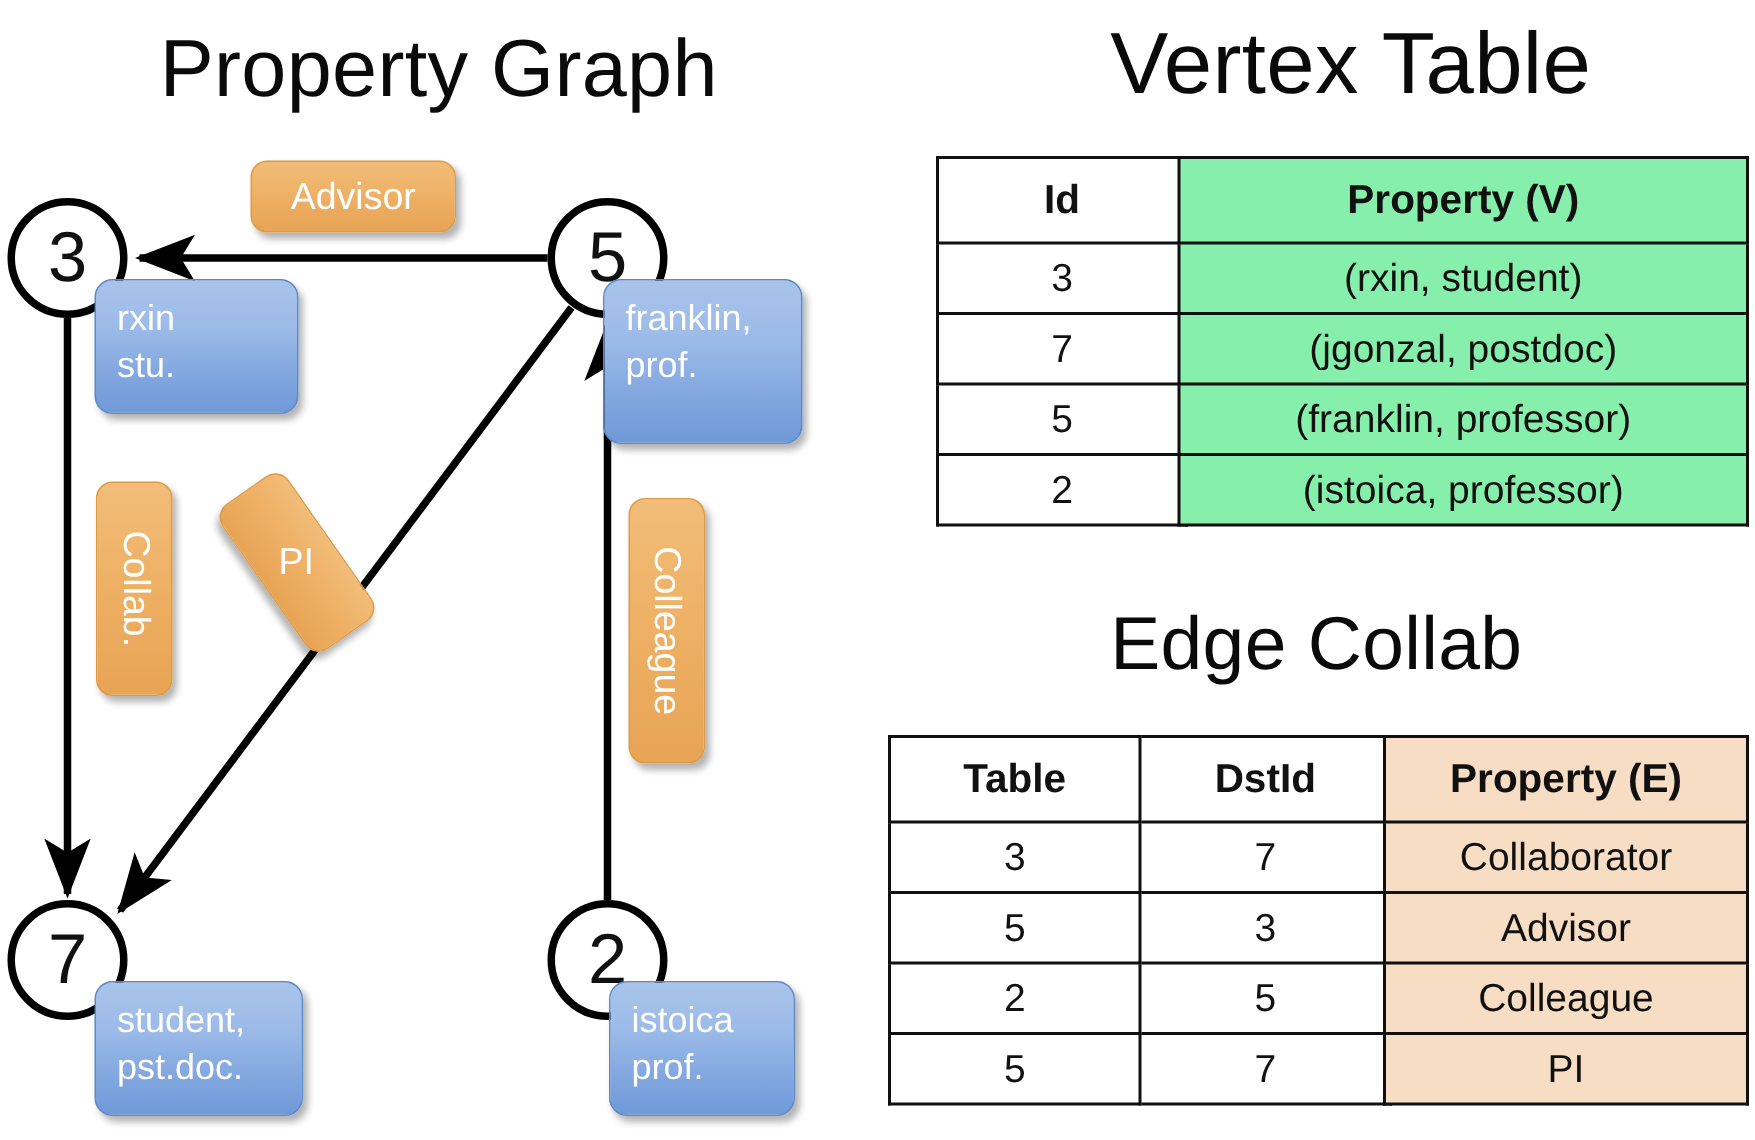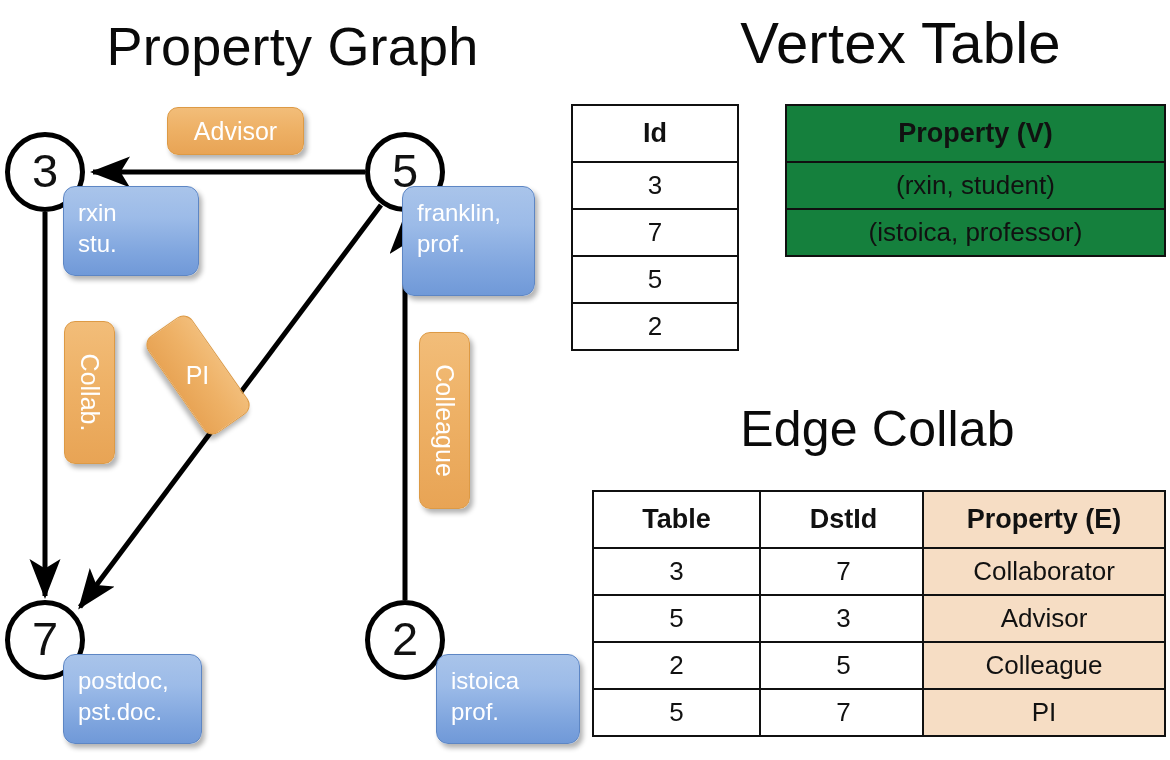--- a/index.html
+++ b/index.html
@@ -104,24 +104,24 @@
     font-weight:400;
     font-size:26px;
     color:#111;
     padding:0;
     height:45px;
     line-height:45px;
     white-space:nowrap;
   }
   .tbl th{font-weight:700;font-size:27px;height:55px;line-height:55px;}
   .cell-white{background:#ffffff;}
-  .cell-blue{background:#15803d;}
+  .cell-blue{background:#86efac;}
   .cell-peach{background:#f6ddc4;}
 
-  #vtable-id{left:571px;top:104px;width:168px;}
+  #vtable-id{left:624px;top:104px;width:168px;}
   #vtable-prop{left:785px;top:104px;width:381px;}
   #etable-ids{left:592px;top:490px;width:330px;}
   #etable-prop{left:922px;top:490px;width:244px;}
 
   .sub{font-size:24px;}
 </style>
 </head>
 <body>
 
 <div id="root">
@@ -156,27 +156,27 @@
     <div class="node-circle" style="left:365px;top:132px;"></div>
     <div class="node-label" style="left:365px;top:132px;">5</div>
     <div class="prop-badge" style="left:402px;top:186px;width:133px;height:110px;">
       <div>franklin,</div>
       <div>prof.</div>
     </div>
 
     <div class="node-circle" style="left:5px;top:600px;"></div>
     <div class="node-label" style="left:5px;top:600px;">7</div>
     <div class="prop-badge" style="left:63px;top:654px;width:139px;height:90px;">
-      <div>postdoc,</div>
+      <div>student,</div>
       <div>pst.doc.</div>
     </div>
 
     <div class="node-circle" style="left:365px;top:600px;"></div>
     <div class="node-label" style="left:365px;top:600px;">2</div>
-    <div class="prop-badge" style="left:436px;top:654px;width:144px;height:90px;">
+    <div class="prop-badge" style="left:406px;top:654px;width:124px;height:90px;">
       <div>istoica</div>
       <div>prof.</div>
     </div>
 
     <div class="edge-badge" style="left:167px;top:107px;width:137px;height:48px;">
       <span>Advisor</span>
     </div>
 
     <div class="edge-badge vert-text" style="left:64px;top:321px;width:51px;height:143px;">
       <span>Collab.</span>
@@ -217,20 +217,26 @@
 
     <table class="tbl" id="vtable-prop">
       <tbody>
           <tr>
         <th class="cell-blue">Property (V)</th>
       </tr>
       <tr>
         <td class="cell-blue sub">(rxin, student)</td>
       </tr>
       <tr>
+        <td class="cell-blue sub">(jgonzal, postdoc)</td>
+      </tr>
+      <tr>
+        <td class="cell-blue sub">(franklin, professor)</td>
+      </tr>
+      <tr>
         <td class="cell-blue sub">(istoica, professor)</td>
       </tr>
     </tbody>
       </table>
 
     <div class="big-title" id="edge-title">Edge Collab</div>
 
     <table class="tbl" id="etable-ids">
       <tbody>
           <tr>

